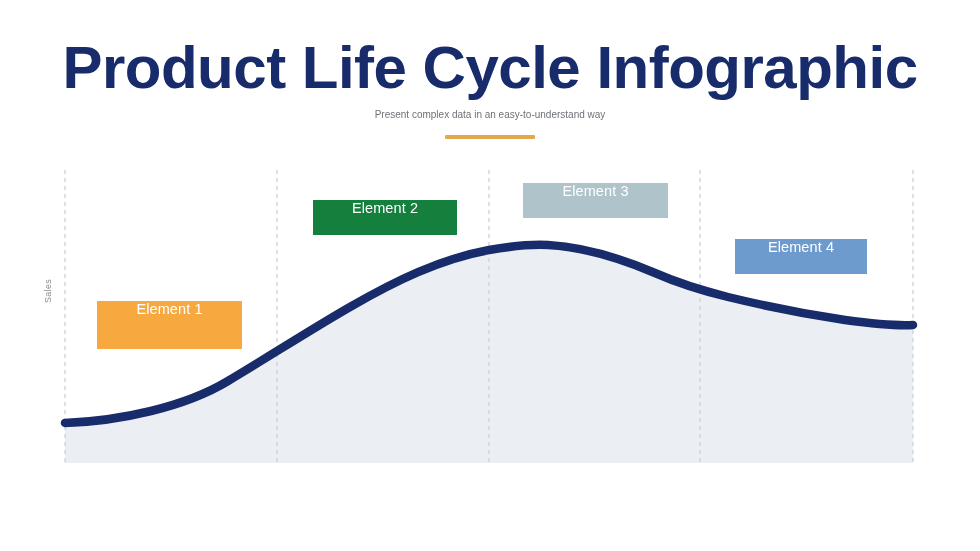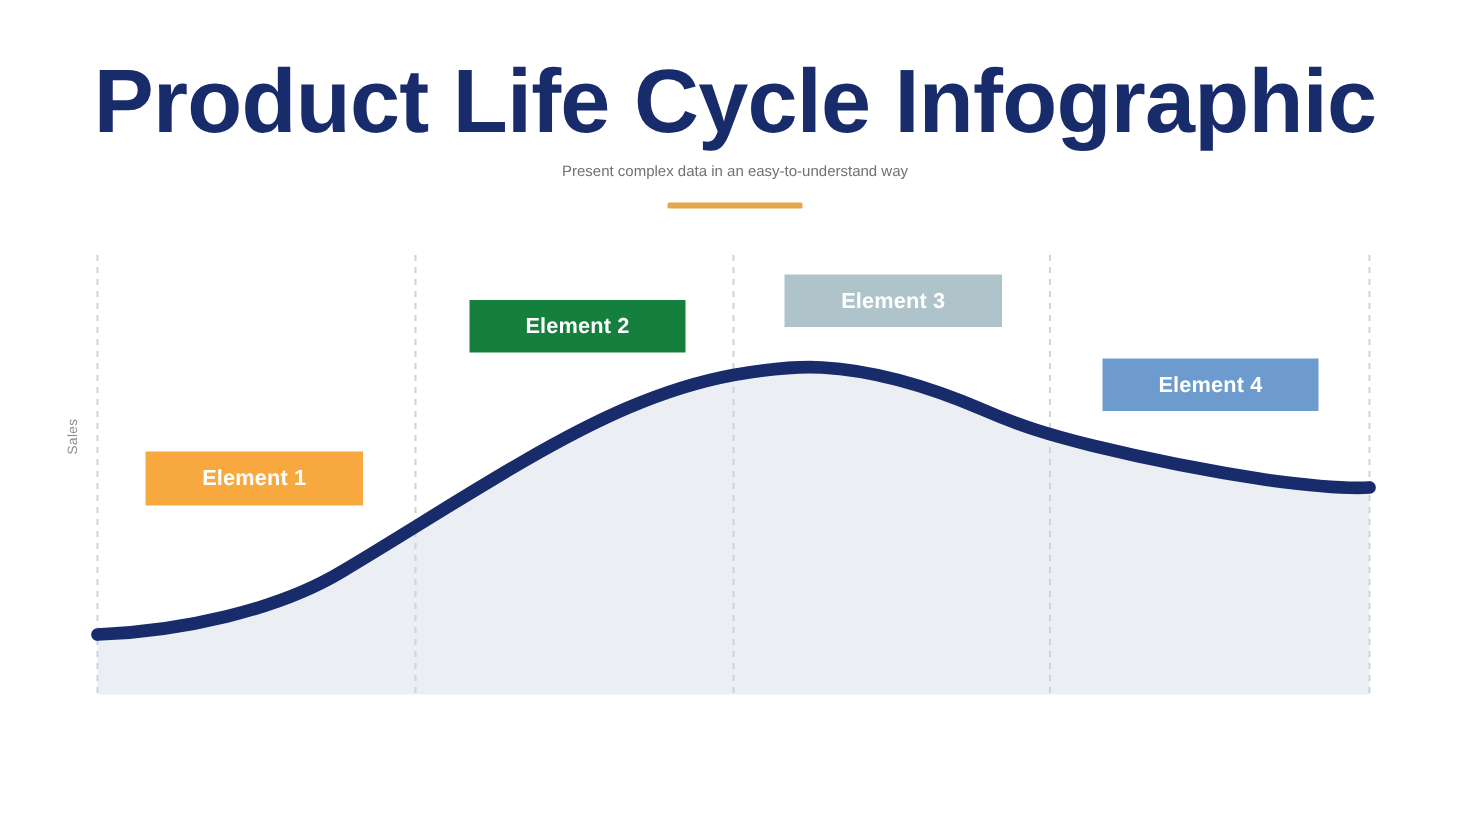--- a/index.html
+++ b/index.html
@@ -80,32 +80,32 @@
     transform: rotate(-90deg);
     transform-origin: center center;
     white-space: nowrap;
     letter-spacing: 0.3px;
   }
 
   
   .element-box {
     position: absolute;
     display: flex;
-    align-items: center;
+    align-items: flex-start;
     justify-content: center;
     color: #ffffff;
-    font-weight: bold;
+    font-weight: normal;
     font-size: 14.5px;
     letter-spacing: 0.1px;
     box-sizing: border-box;
   }
-  #element-box-1 { left: 97px;  top: 301px; width: 145px; height: 36px; }
+  #element-box-1 { left: 97px;  top: 301px; width: 145px; height: 48px; }
   #element-box-2 { left: 313px; top: 200px; width: 144px; height: 35px; }
   #element-box-3 { left: 523px; top: 183px; width: 145px; height: 35px; }
-  #element-box-4 { left: 735px; top: 239px; width: 144px; height: 35px; }
+  #element-box-4 { left: 735px; top: 239px; width: 132px; height: 35px; }
 
   
   #footer-caption {
     position: absolute;
     left: 210px;
     top: 482px;
     width: 560px;
     text-align: center;
     font-size: 12.5px;
     line-height: 1.45;

